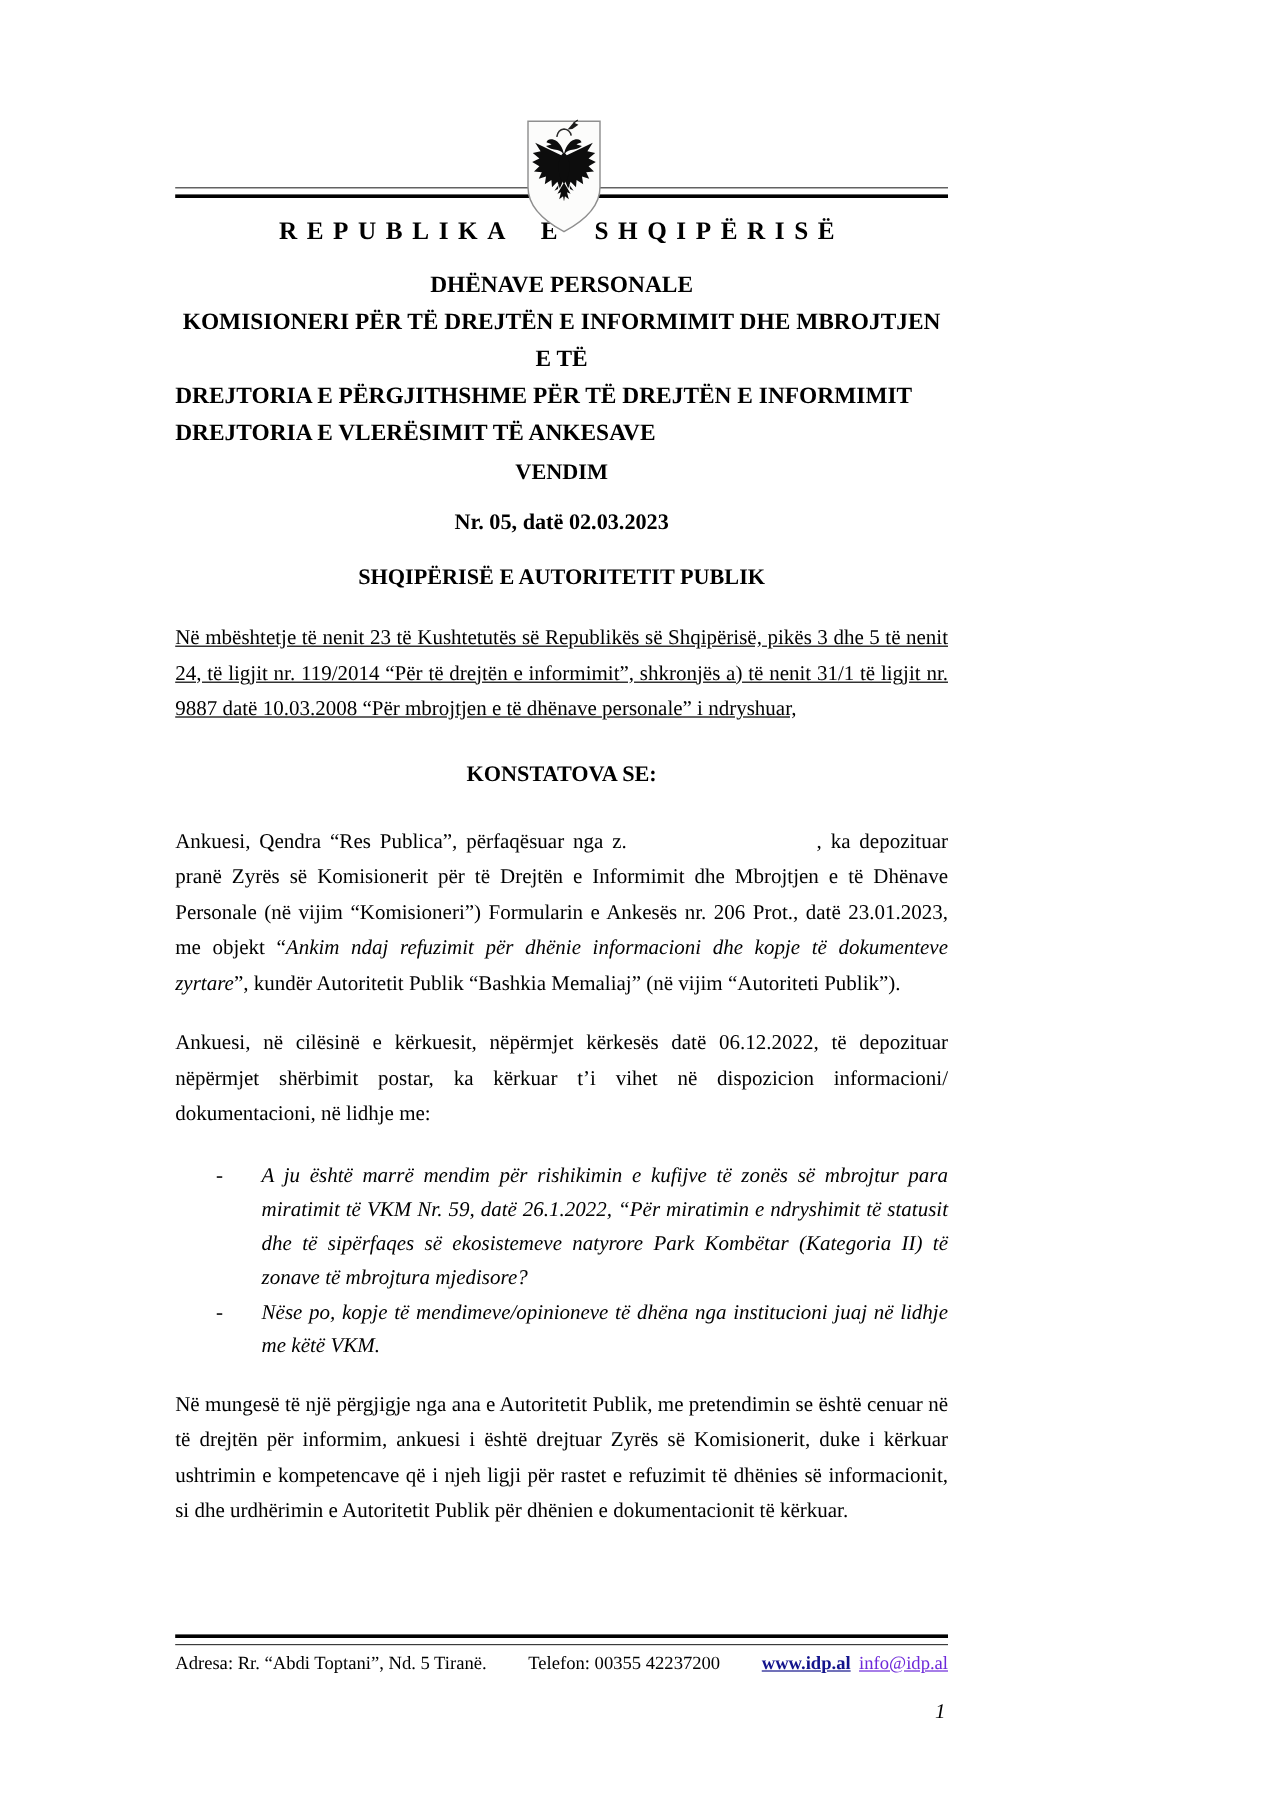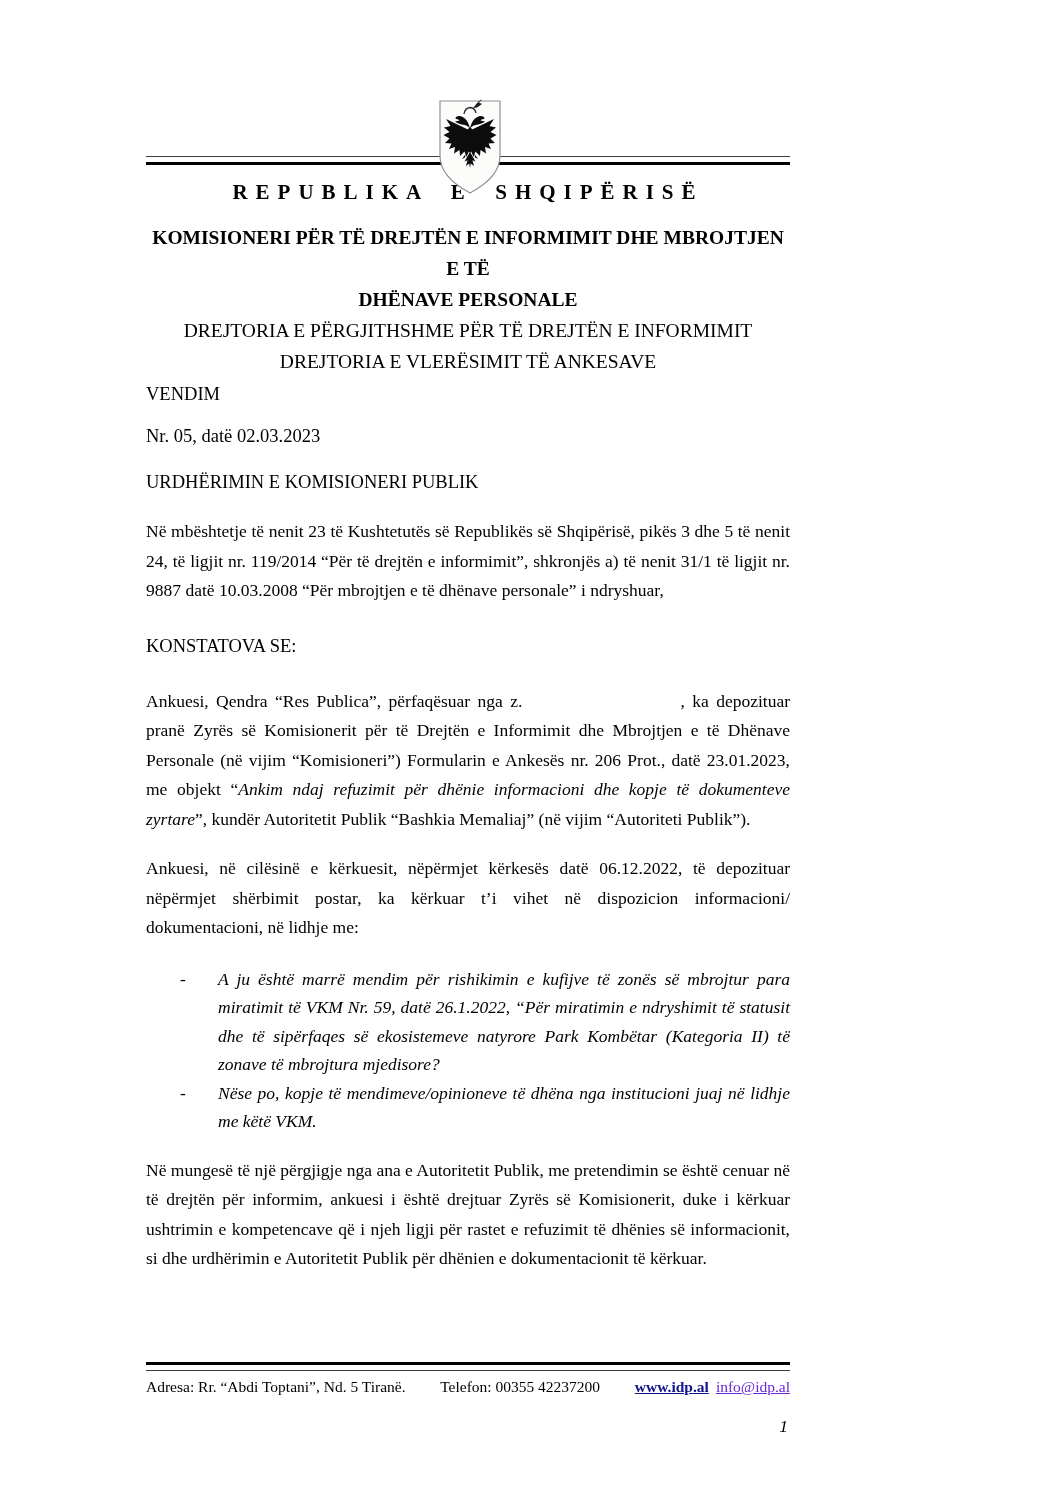--- a/index.html
+++ b/index.html
@@ -45,55 +45,55 @@
   }
   .org-line {
     display: block;
     text-align: center;
     font-weight: 700;
     font-size: 19.5px;
     line-height: 31px;
   }
   .dir-line {
     display: block;
-    text-align: center;
-    font-weight: 400;
+    font-weight: 700;
     font-size: 19.5px;
     line-height: 31px;
   }
 
   .meta {
     display: flex;
     justify-content: space-between;
     margin: 22px 0 0 0;
     padding-left: 32px;
     padding-right: 26px;
     font-size: 18.5px;
     line-height: 25px;
   }
 
   .c-head {
-    font-weight: 400;
+    text-align: center;
+    font-weight: 700;
     font-size: 18.5px;
     line-height: 25px;
     margin: 20px 0 0 0;
   }
   .c-head.vendim { margin-top: 5px; }
   .c-head.nrdate { margin-top: 17px; }
   .c-head.per { margin-top: 20px; }
   .c-head.subject { margin-top: 21px; }
   .c-head.konstatova { margin-top: 28px; }
 
   .para {
     font-size: 17.5px;
     line-height: 29.5px;
     text-align: justify;
     margin: 0;
   }
-  .para.p1 { margin-top: 22px; }
+  .para.p1 { margin-top: 22px; text-decoration: underline; }
   .para.p2 { margin-top: 28px; }
   .para.p3 { margin-top: 20px; }
   .para.p4 { margin-top: 20px; }
 
   .redacted-gap { display: inline-block; width: 158px; height: 1px; }
 
   .obj-italic { font-style: italic; }
   .auth-bold { font-weight: 400; }
 
   .bullet-list {
@@ -155,30 +155,30 @@
       <path d="M28.5,55 L25,60 L28,58.5 Z"></path>
       <path d="M37.5,55 L41,60 L38,58.5 Z"></path>
     </g>
   </svg>
 
   <div class="content">
 
     <div class="republic">REPUBLIKA E SHQIPËRISË</div>
 
     <div>
+      <span class="org-line">DHËNAVE PERSONALE</span>
       <span class="org-line">KOMISIONERI PËR TË DREJTËN E INFORMIMIT DHE MBROJTJEN E TË</span>
-      <span class="org-line">DHËNAVE PERSONALE</span>
       <span class="dir-line">DREJTORIA E PËRGJITHSHME PËR TË DREJTËN E INFORMIMIT</span>
       <span class="dir-line">DREJTORIA E VLERËSIMIT TË ANKESAVE</span>
     </div>
 
 
     <div class="c-head vendim">VENDIM</div>
     <div class="c-head nrdate">Nr. 05, datë 02.03.2023</div>
-    <div class="c-head subject">URDHËRIMIN E KOMISIONERI PUBLIK</div>
+    <div class="c-head subject">SHQIPËRISË E AUTORITETIT PUBLIK</div>
 
     <p class="para p1">Në mbështetje të nenit 23 të Kushtetutës së Republikës së Shqipërisë, pikës 3 dhe 5 të nenit 24, të ligjit nr. 119/2014 “Për të drejtën e informimit”, shkronjës a) të nenit 31/1 të ligjit nr. 9887 datë 10.03.2008 “Për mbrojtjen e të dhënave personale” i ndryshuar,</p>
 
     <div class="c-head konstatova">KONSTATOVA SE:</div>
 
     <p class="para p2"><span>Ankuesi, Qendra “Res Publica”, përfaqësuar nga z.</span><span class="redacted-gap"></span><span>, ka depozituar pranë Zyrës së Komisionerit për të Drejtën e Informimit dhe Mbrojtjen e të Dhënave Personale (në vijim “Komisioneri”) Formularin e Ankesës nr. 206 Prot., datë 23.01.2023, me objekt “</span><span class="obj-italic">Ankim ndaj refuzimit për dhënie informacioni dhe kopje të dokumenteve zyrtare</span><span>”, kundër Autoritetit Publik </span><span class="auth-bold">“Bashkia Memaliaj”</span><span> (në vijim “Autoriteti Publik”).</span></p>
 
     <p class="para p3">Ankuesi, në cilësinë e kërkuesit, nëpërmjet kërkesës datë 06.12.2022, të depozituar nëpërmjet shërbimit postar, ka kërkuar t’i vihet në dispozicion informacioni/ dokumentacioni, në lidhje me:</p>
 
     <ul class="bullet-list">

